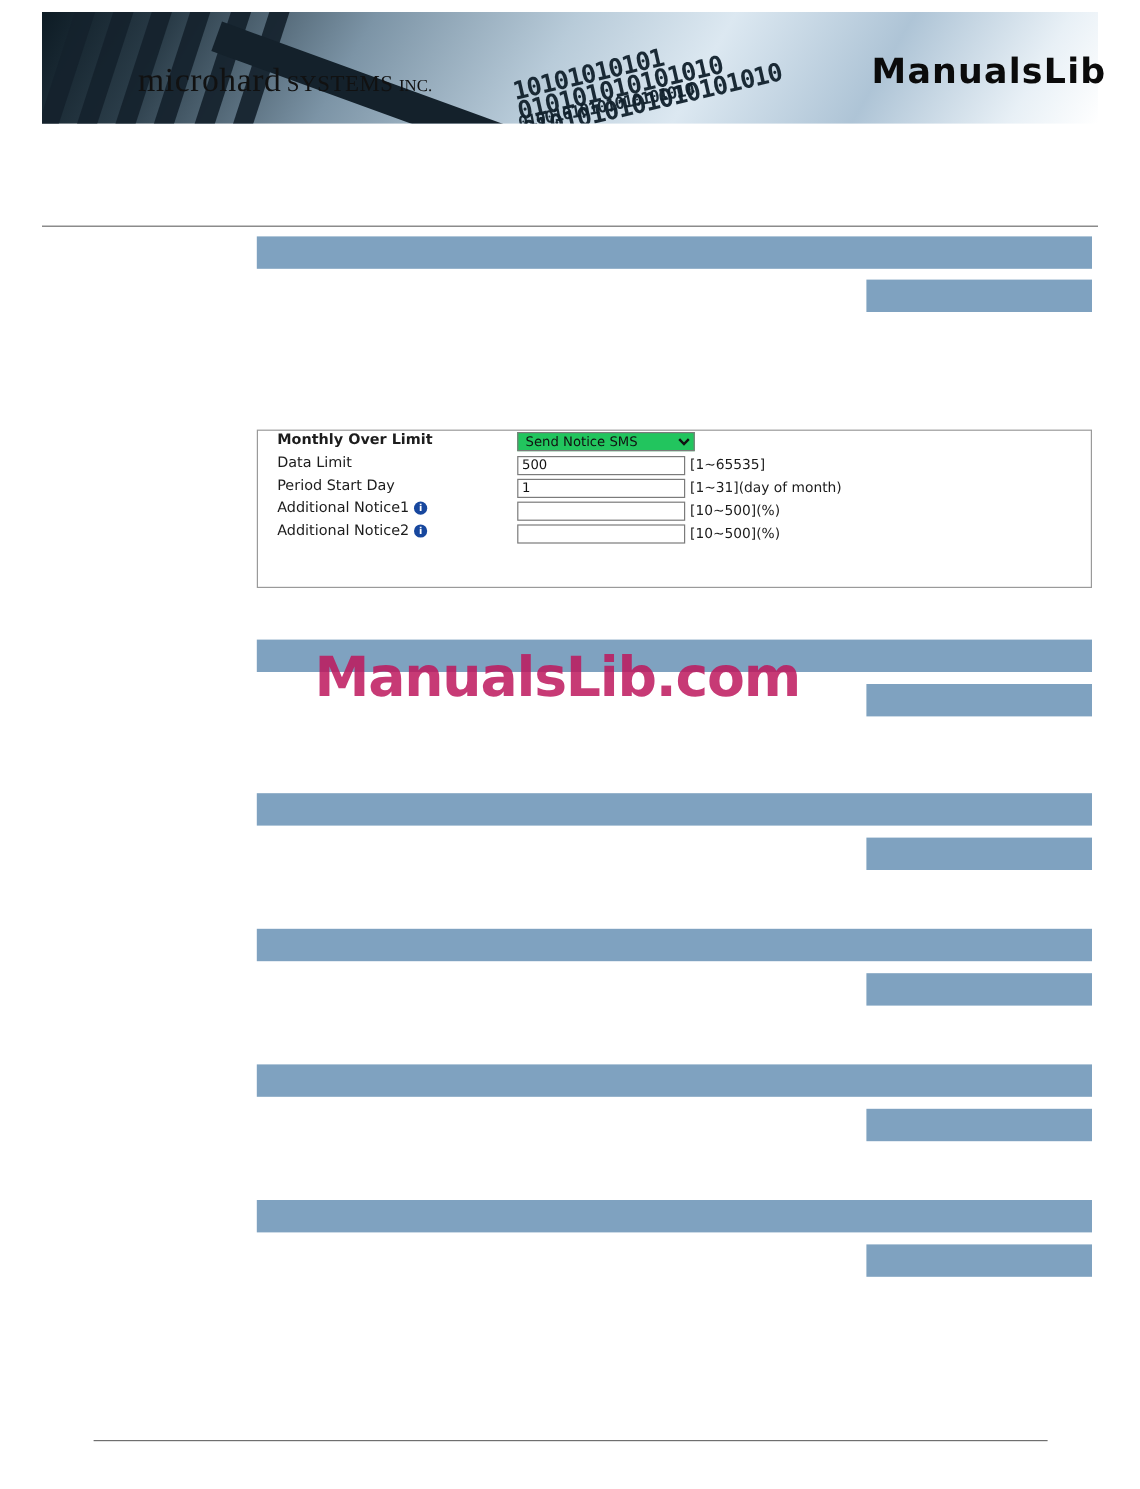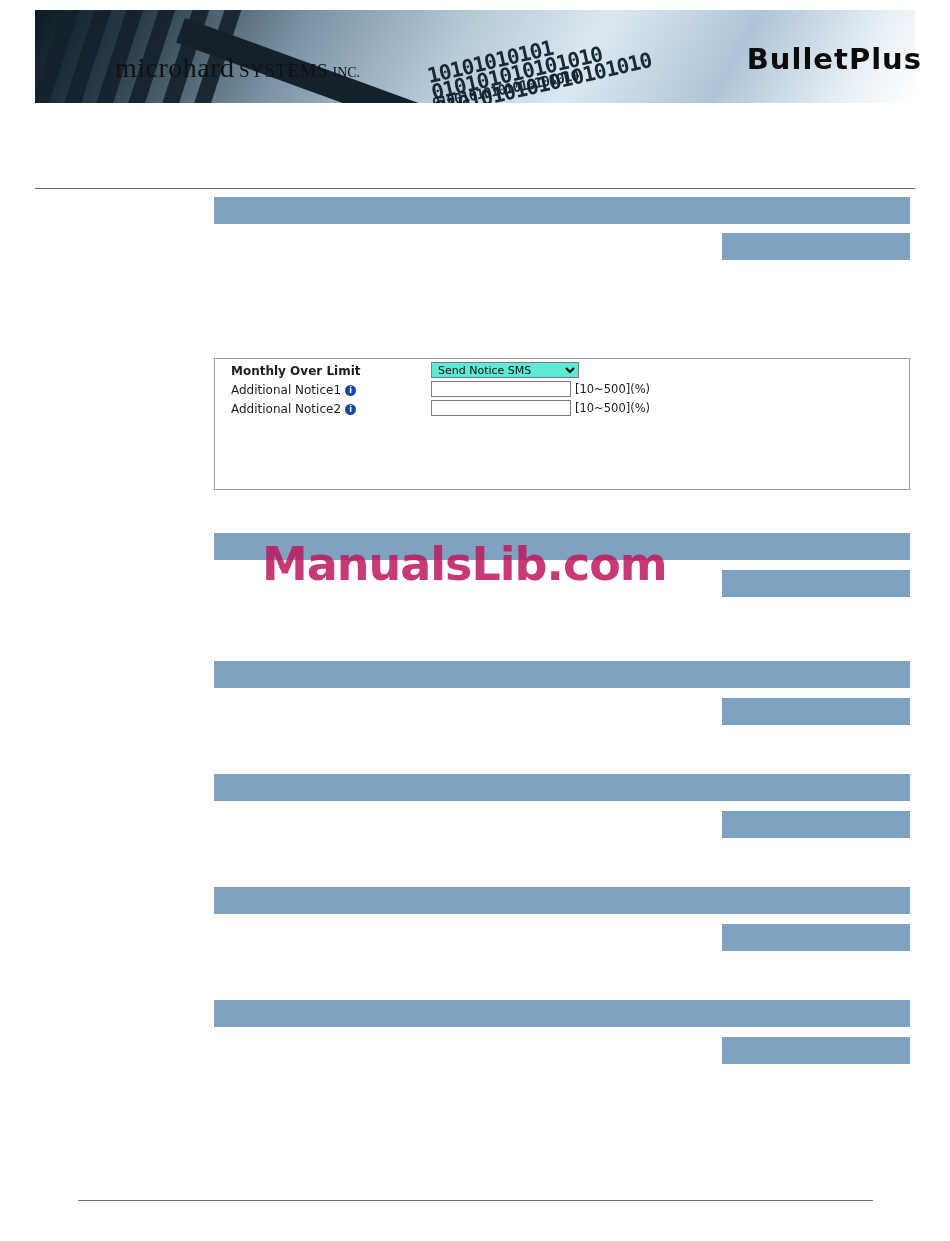--- a/index.html
+++ b/index.html
@@ -142,21 +142,21 @@
     height: 132px;
     background: #ffffff;
     border: 1px solid #9a9a9a;
     box-sizing: border-box;
     overflow: hidden;
   }
   .row {
     position: relative;
     height: 19px;
     display: flex;
-    align-items: flex-end;
+    align-items: flex-start;
     padding-left: 16px;
     box-sizing: border-box;
   }
   .row .lbl {
     width: 200px;
     font-size: 12px;
     color: #1c1c1c;
     font-family: "DejaVu Sans", sans-serif;
   }
   .row.head .lbl {
@@ -179,21 +179,21 @@
   }
   .ctrl {
     position: relative;
   }
   select.sel {
     font-family: "DejaVu Sans", sans-serif;
     font-size: 11px;
     height: 16px;
     padding: 0 2px;
     border: 1px solid #7b7b7b;
-    background: #5eead4;
+    background: #22c55e;
     color: #111;
     box-sizing: border-box;
   }
   select.wide { width: 148px; }
   select.narrow { width: 68px; }
   input.txt {
     font-family: "DejaVu Sans", sans-serif;
     font-size: 11px;
     height: 16px;
     width: 140px;
@@ -243,21 +243,21 @@
 <span>010101010101010</span>
 <span>0101010101010101010</span></div>
   <div class="banner-digits small">01001010101010101010</div>
 </div>
 
 <div class="brand">
   <span class="b1">microhard</span>
   <span class="b2">SYSTEMS</span>
   <span class="b3">INC.</span>
 </div>
-<div class="product">BulletPlus</div>
+<div class="product">ManualsLib</div>
 
 <div class="rule-top"></div>
 
 <div id="redaction-layer">
     <div class="bar" style="left: 214px; top: 197px; width: 696px; height: 27px;"></div>
     <div class="bar" style="left: 722px; top: 233px; width: 188px; height: 27px;"></div>
     <div class="bar" style="left: 214px; top: 533px; width: 696px; height: 27px;"></div>
     <div class="bar" style="left: 722px; top: 570px; width: 188px; height: 27px;"></div>
     <div class="bar" style="left: 214px; top: 661px; width: 696px; height: 27px;"></div>
     <div class="bar" style="left: 722px; top: 698px; width: 188px; height: 27px;"></div>
@@ -269,20 +269,28 @@
     <div class="bar" style="left: 722px; top: 1037px; width: 188px; height: 27px;"></div>
   </div>
 
 <div class="panel">
   <div id="form-rows">
       <div class="row head">
         <div class="lbl">Monthly Over Limit</div>
         <div class="ctrl"><select class="sel wide"><option>Send Notice SMS</option><option>Disabled</option><option>Block Data</option></select></div>
       </div>
       <div class="row">
+        <div class="lbl">Data Limit</div>
+        <div class="ctrl"><input type="text" class="txt" value="500" style=""><span class="hint">[1~65535]</span></div>
+      </div>
+      <div class="row">
+        <div class="lbl">Period Start Day</div>
+        <div class="ctrl"><input type="text" class="txt" value="1" style=""><span class="hint">[1~31](day of month)</span></div>
+      </div>
+      <div class="row">
         <div class="lbl">Additional Notice1<span class="info-icon">i</span></div>
         <div class="ctrl"><input type="text" class="txt" style=""><span class="hint">[10~500](%)</span></div>
       </div>
       <div class="row">
         <div class="lbl">Additional Notice2<span class="info-icon">i</span></div>
         <div class="ctrl"><input type="text" class="txt" style=""><span class="hint">[10~500](%)</span></div>
       </div>
     </div>
 </div>
 

